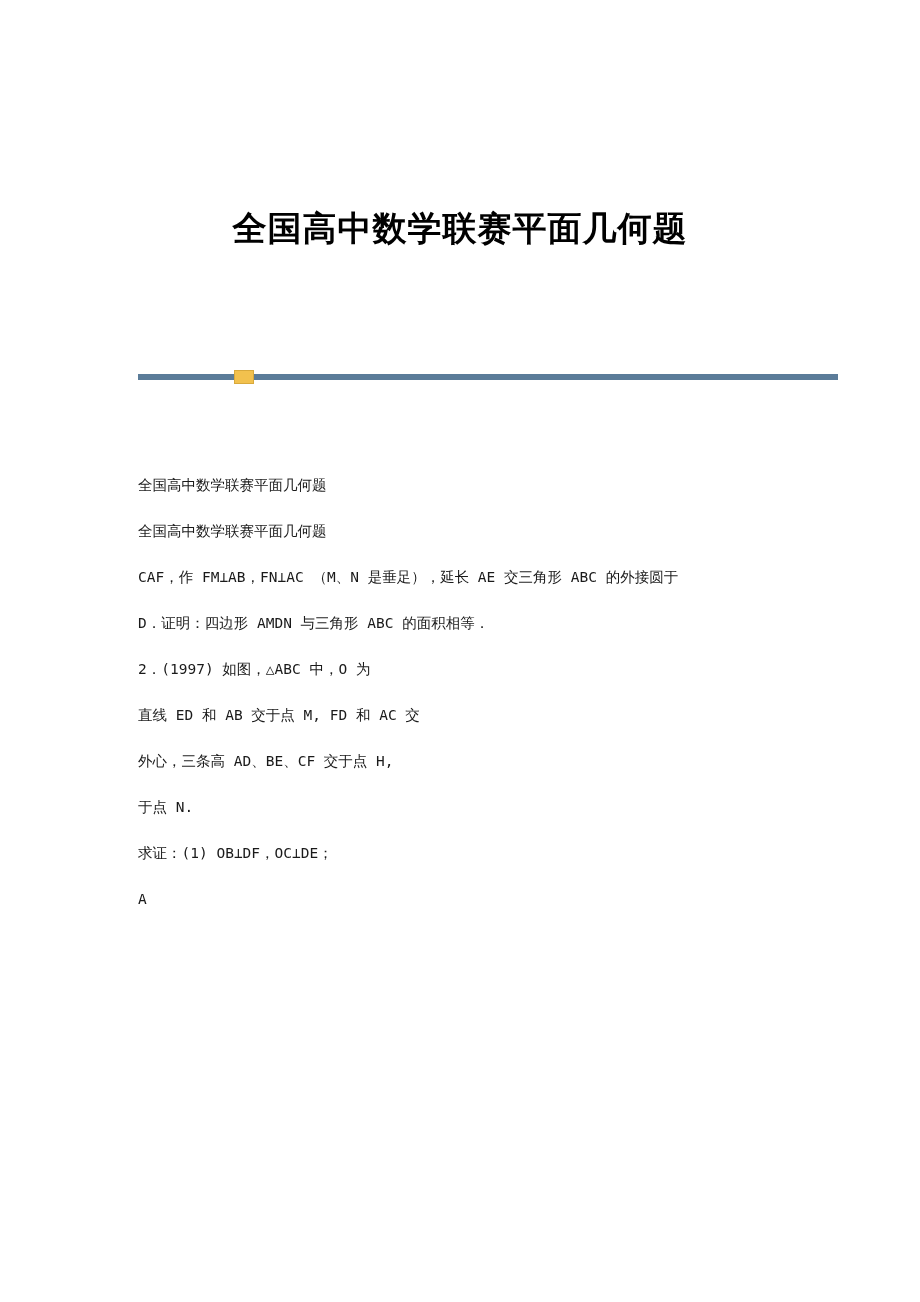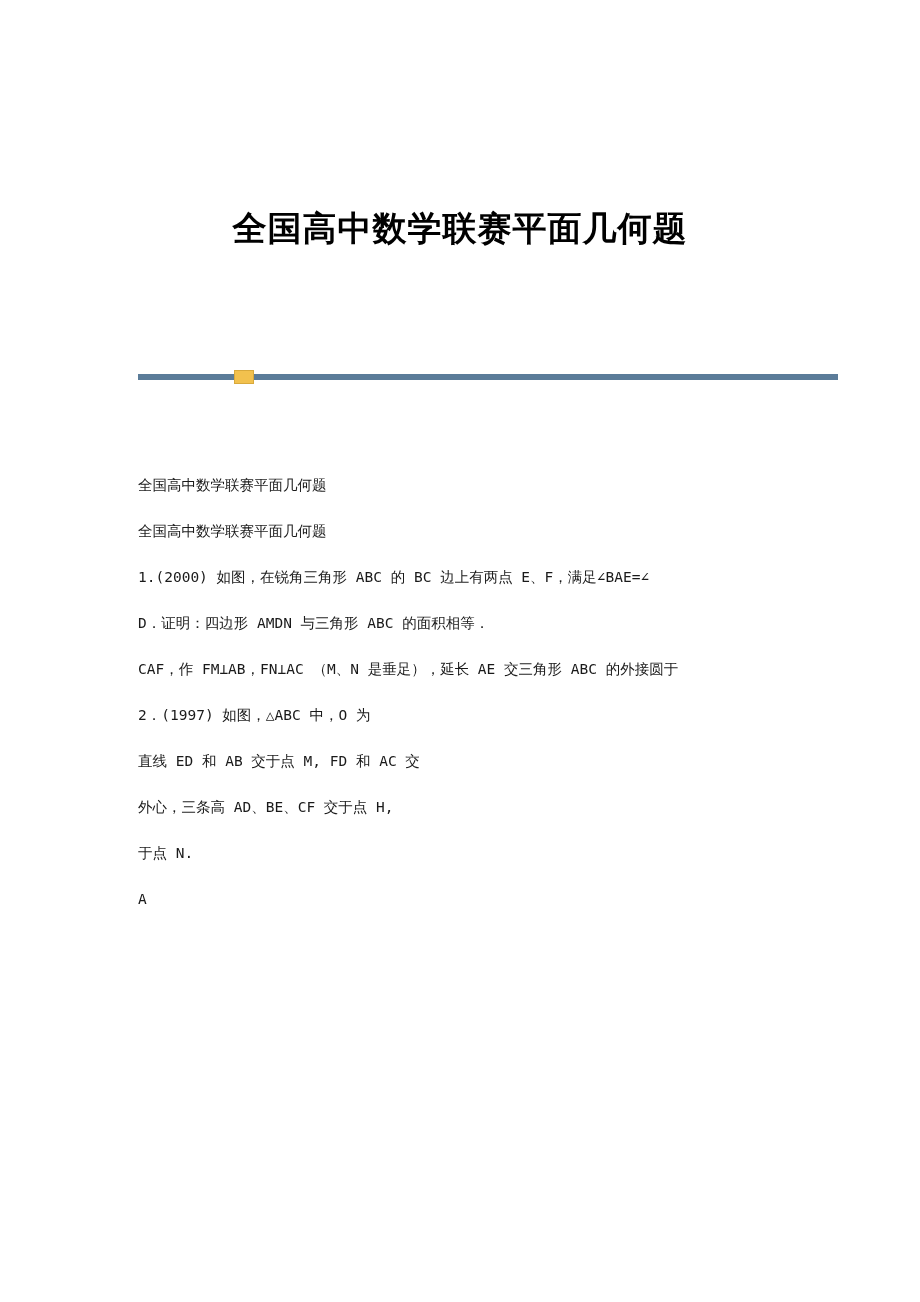--- a/index.html
+++ b/index.html
@@ -93,23 +93,23 @@
 
   <div class="divider-wrap">
     <div class="divider-bar"></div>
     <div class="divider-gapline"></div>
     <div class="divider-accent"></div>
   </div>
 
   <div class="body-text">
     <p>全国高中数学联赛平面几何题</p>
     <p>全国高中数学联赛平面几何题</p>
-    <p>1.(2000) 如图，在锐角三角形 ABC 的 BC 边上有两点 E、F，满足∠BAE=∠</p>
+    <p>CAF，作 FM⊥AB，FN⊥AC （M、N 是垂足），延长 AE 交三角形 ABC 的外接圆于</p>
     <p>D．证明：四边形 AMDN 与三角形 ABC 的面积相等．</p>
-    <p>CAF，作 FM⊥AB，FN⊥AC （M、N 是垂足），延长 AE 交三角形 ABC 的外接圆于</p>
     <p>2．(1997) 如图，△ABC 中，O 为</p>
     <p>直线 ED 和 AB 交于点 M, FD 和 AC 交</p>
     <p>外心，三条高 AD、BE、CF 交于点 H,</p>
     <p>于点 N.</p>
+    <p>求证：(1) OB⊥DF，OC⊥DE；</p>
     <p>A</p>
   </div>
 
 </div>
 
 </body></html>

